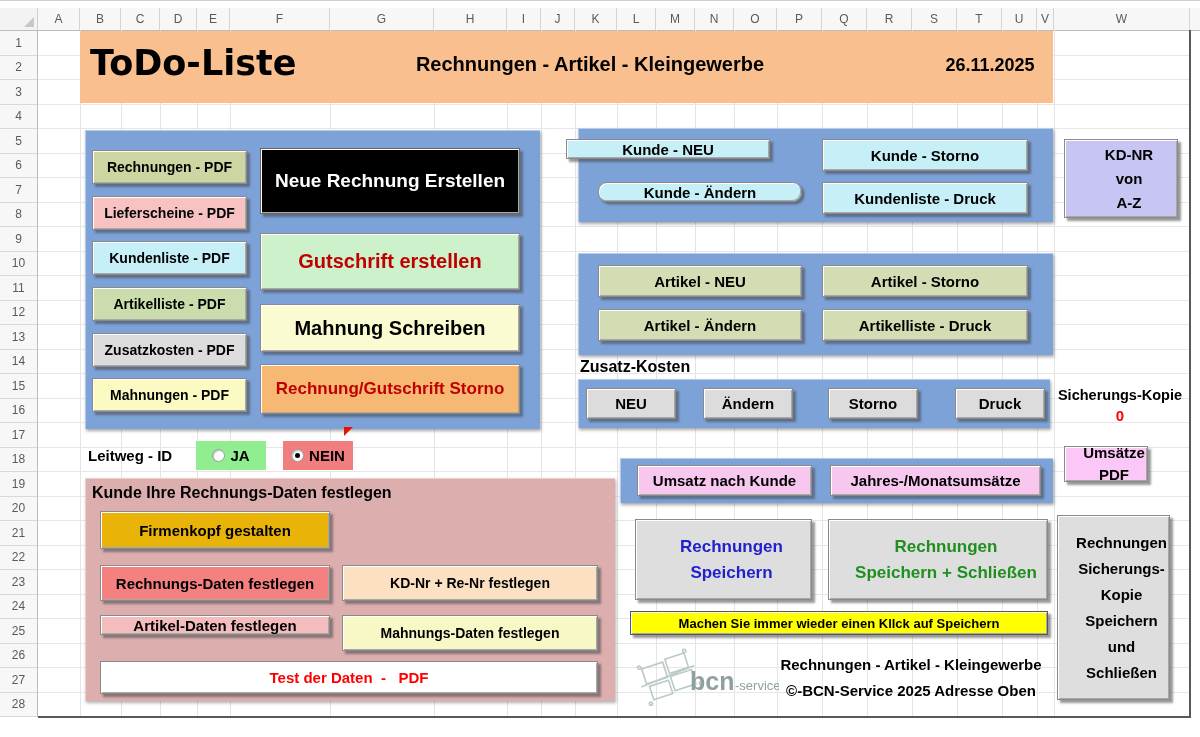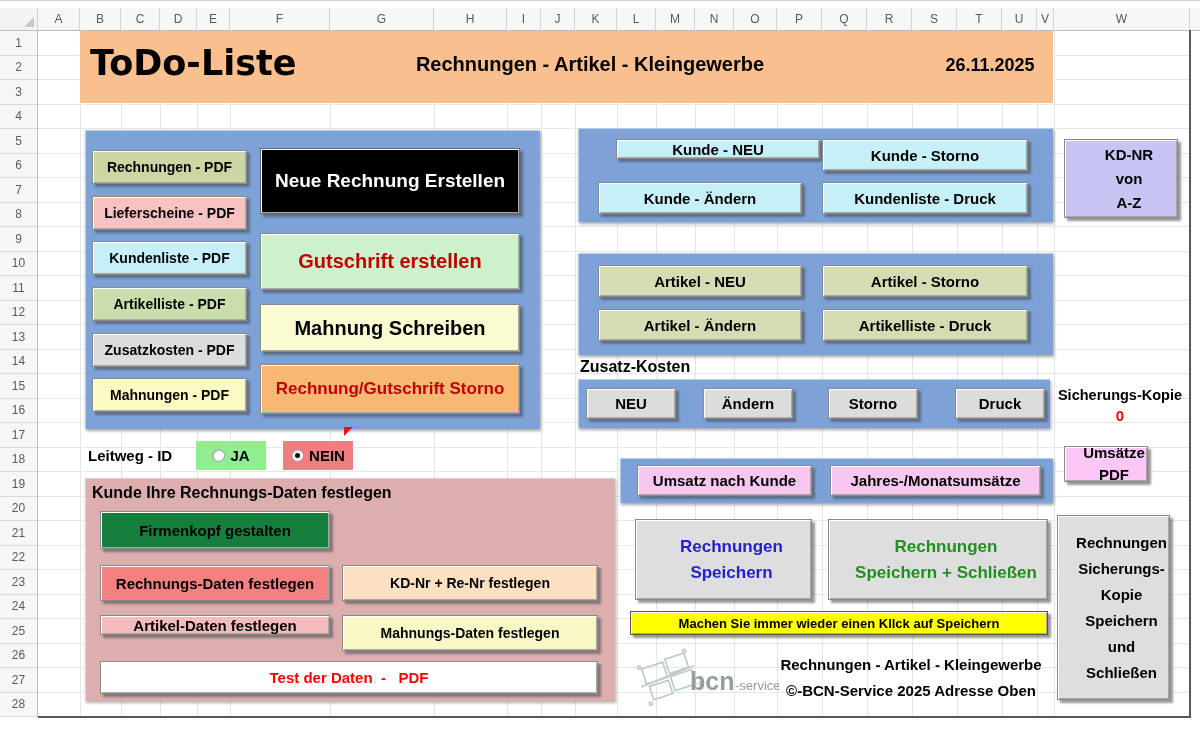--- a/index.html
+++ b/index.html
@@ -206,23 +206,23 @@
   <div class="radio-box" style="left:196px; top:441px; background:#90ee90;">
     <span class="radio"></span>
     <span>JA</span>
   </div>
   <div class="radio-box" style="left:283px; top:441px; background:#f07e7e;">
     <span class="radio checked"></span>
     <span>NEIN</span>
   </div>
 
   <div class="panel" style="left:578px; top:128px; width:475px; height:94px;"></div>
-  <div class="btn" style="left:616px; top:139px; width:204px; height:20px; font-size:15px; background:#c6eff8;">Kunde - NEU</div>
+  <div class="btn" style="left:566px; top:139px; width:204px; height:20px; font-size:15px; background:#c6eff8;">Kunde - NEU</div>
   <div class="btn" style="left:822px; top:139px; width:206px; height:32px; font-size:15px; background:#c6eff8;">Kunde - Storno</div>
-  <div class="btn" style="left:598px; top:182px; width:204px; height:32px; font-size:15px; background:#c6eff8;">Kunde - Ändern</div>
+  <div class="btn" style="left:598px; top:182px; width:204px; height:20px; font-size:15px; background:#c6eff8;border-radius:9px;">Kunde - Ändern</div>
   <div class="btn" style="left:822px; top:182px; width:206px; height:32px; font-size:15px; background:#c6eff8;">Kundenliste - Druck</div>
 
   <div class="btn prelines" style="left:1064px; top:139px; width:114px; height:79px; font-size:15px; line-height:24px; background:#c7c5f3;">KD-NR
 von
 A-Z</div>
 
   <div class="panel" style="left:578px; top:253px; width:475px; height:102px;"></div>
   <div class="btn" style="left:598px; top:265px; width:204px; height:32px; font-size:15px; background:#d3dcb2;">Artikel - NEU</div>
   <div class="btn" style="left:822px; top:265px; width:206px; height:32px; font-size:15px; background:#d3dcb2;">Artikel - Storno</div>
   <div class="btn" style="left:598px; top:309px; width:204px; height:32px; font-size:15px; background:#d3dcb2;">Artikel - Ändern</div>
@@ -239,21 +239,21 @@
   <div class="lbl" style="left:1053px; top:407px; width:134px; text-align:center; font-size:15px; color:#ff0000;">0</div>
 
   <div class="panel" style="left:620px; top:458px; width:433px; height:45px;"></div>
   <div class="btn" style="left:637px; top:465px; width:175px; height:31px; font-size:15px; background:#f7c7ef;">Umsatz nach Kunde</div>
   <div class="btn" style="left:830px; top:465px; width:211px; height:31px; font-size:15px; background:#f7c7ef;">Jahres-/Monatsumsätze</div>
   <div class="btn prelines" style="left:1064px; top:446px; width:84px; height:36px; font-size:15px; line-height:22px; background:#fbc7f7;">Umsätze
 PDF</div>
 
   <div class="pink-panel" style="left:85px; top:478px; width:530px; height:223px;"></div>
   <div class="lbl" style="left:92px; top:484px; font-size:16px;">Kunde Ihre Rechnungs-Daten festlegen</div>
-  <div class="btn" style="left:100px; top:511px; width:230px; height:38px; font-size:15px; background:#15803d;">Firmenkopf gestalten</div>
+  <div class="btn" style="left:100px; top:511px; width:230px; height:38px; font-size:15px; background:#eab308;">Firmenkopf gestalten</div>
   <div class="btn" style="left:100px; top:565px; width:230px; height:36px; font-size:15px; background:#f58080;">Rechnungs-Daten festlegen</div>
   <div class="btn" style="left:342px; top:565px; width:256px; height:36px; font-size:14px; background:#fce0c2;">KD-Nr + Re-Nr festlegen</div>
   <div class="btn" style="left:100px; top:615px; width:230px; height:20px; font-size:15px; background:#f4bcbc;">Artikel-Daten festlegen</div>
   <div class="btn" style="left:342px; top:615px; width:256px; height:36px; font-size:14px; background:#f8f8c6;">Mahnungs-Daten festlegen</div>
   <div class="btn presp" style="left:100px; top:661px; width:498px; height:33px; font-size:15px; background:#ffffff; color:#ff0000;">Test der Daten  -   PDF</div>
 
   <div class="btn prelines" style="left:635px; top:519px; width:177px; height:81px; font-size:17px; line-height:26px; background:#dedede; color:#2222cc;">Rechnungen
 Speichern</div>
   <div class="btn prelines" style="left:828px; top:519px; width:220px; height:81px; font-size:17px; line-height:26px; background:#dedede; color:#1f8f1f;">Rechnungen
 Speichern + Schließen</div>

